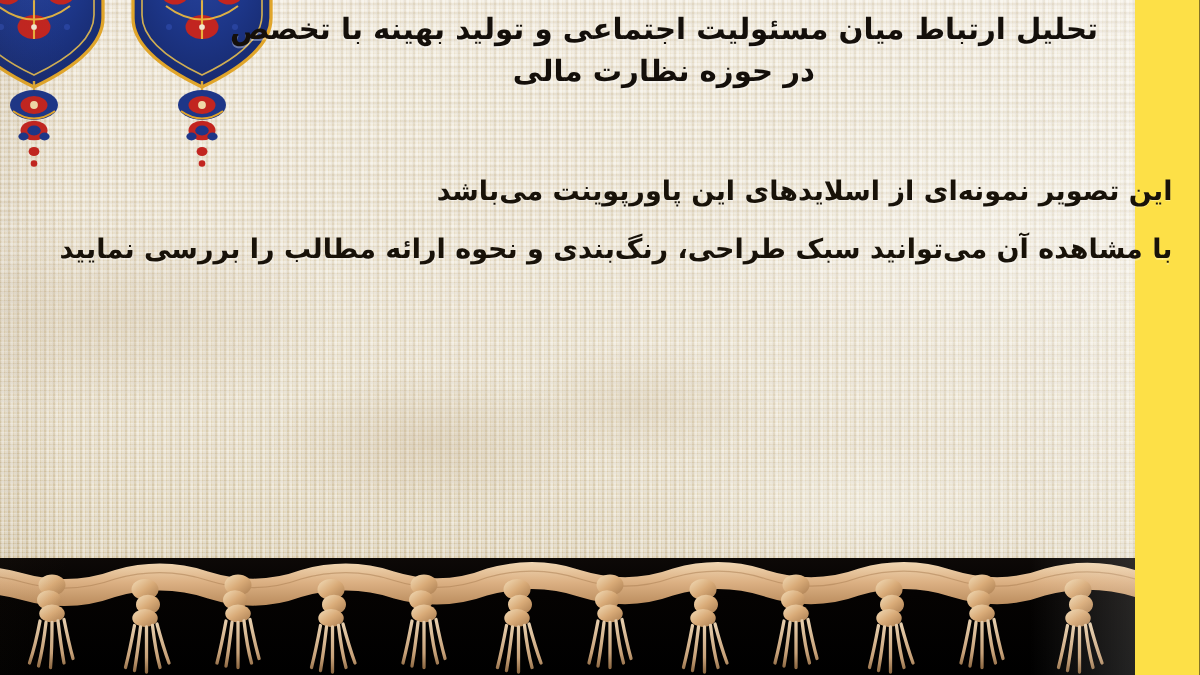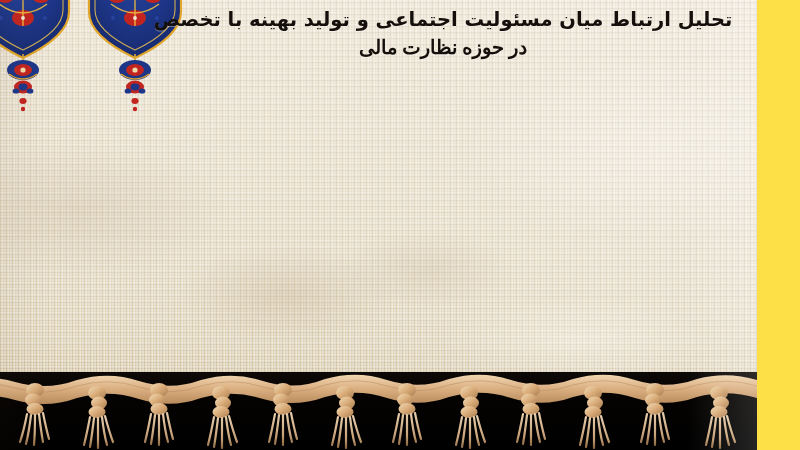--- a/index.html
+++ b/index.html
@@ -87,21 +87,21 @@
   .title-line{
     color:#140f0a;
     font-family:"DejaVu Sans","Liberation Sans",sans-serif;
     font-weight:700;
     font-size:19.5px;
     line-height:28px;
     letter-spacing:0px;
     text-shadow:0 1px 0 rgba(255,255,255,.35);
     white-space:nowrap;
   }
-  .title-line.l2{font-size:19.5px;font-family:Liberation Serif, serif;}
+  .title-line.l2{font-size:19.5px;}
 
   
   .body-block{
     position:absolute;right:18px;top:108px;width:764px;
     direction:rtl;text-align:right;z-index:6;
   }
   .body-line{
     color:#181209;
     font-family:"DejaVu Sans","Liberation Sans",sans-serif;
     font-weight:700;
@@ -266,20 +266,22 @@
     </svg>
 
   </div>
 
   <div class="title-block">
     <div class="title-line l1">تحلیل ارتباط میان مسئولیت اجتماعی و تولید بهینه با تخصص</div>
     <div class="title-line l2">در حوزه نظارت مالی</div>
   </div>
 
   <div class="body-block">
+    <div class="body-line">این تصویر نمونه‌ای از اسلایدهای این پاورپوینت می‌باشد</div>
+    <div class="body-line">با مشاهده آن می‌توانید سبک طراحی، رنگ‌بندی و نحوه ارائه مطالب را بررسی نمایید</div>
   </div>
 
   <div class="fringe-zone">
     <div class="fringe-black"></div>
 
     <svg class="tassels" width="800" height="92" viewBox="0 0 800 92">
       <defs>
         <linearGradient id="cordG" x1="0" y1="0" x2="0" y2="1">
           <stop offset="0%" stop-color="#f0d6b2"></stop>
           <stop offset="45%" stop-color="#dcb184"></stop>

